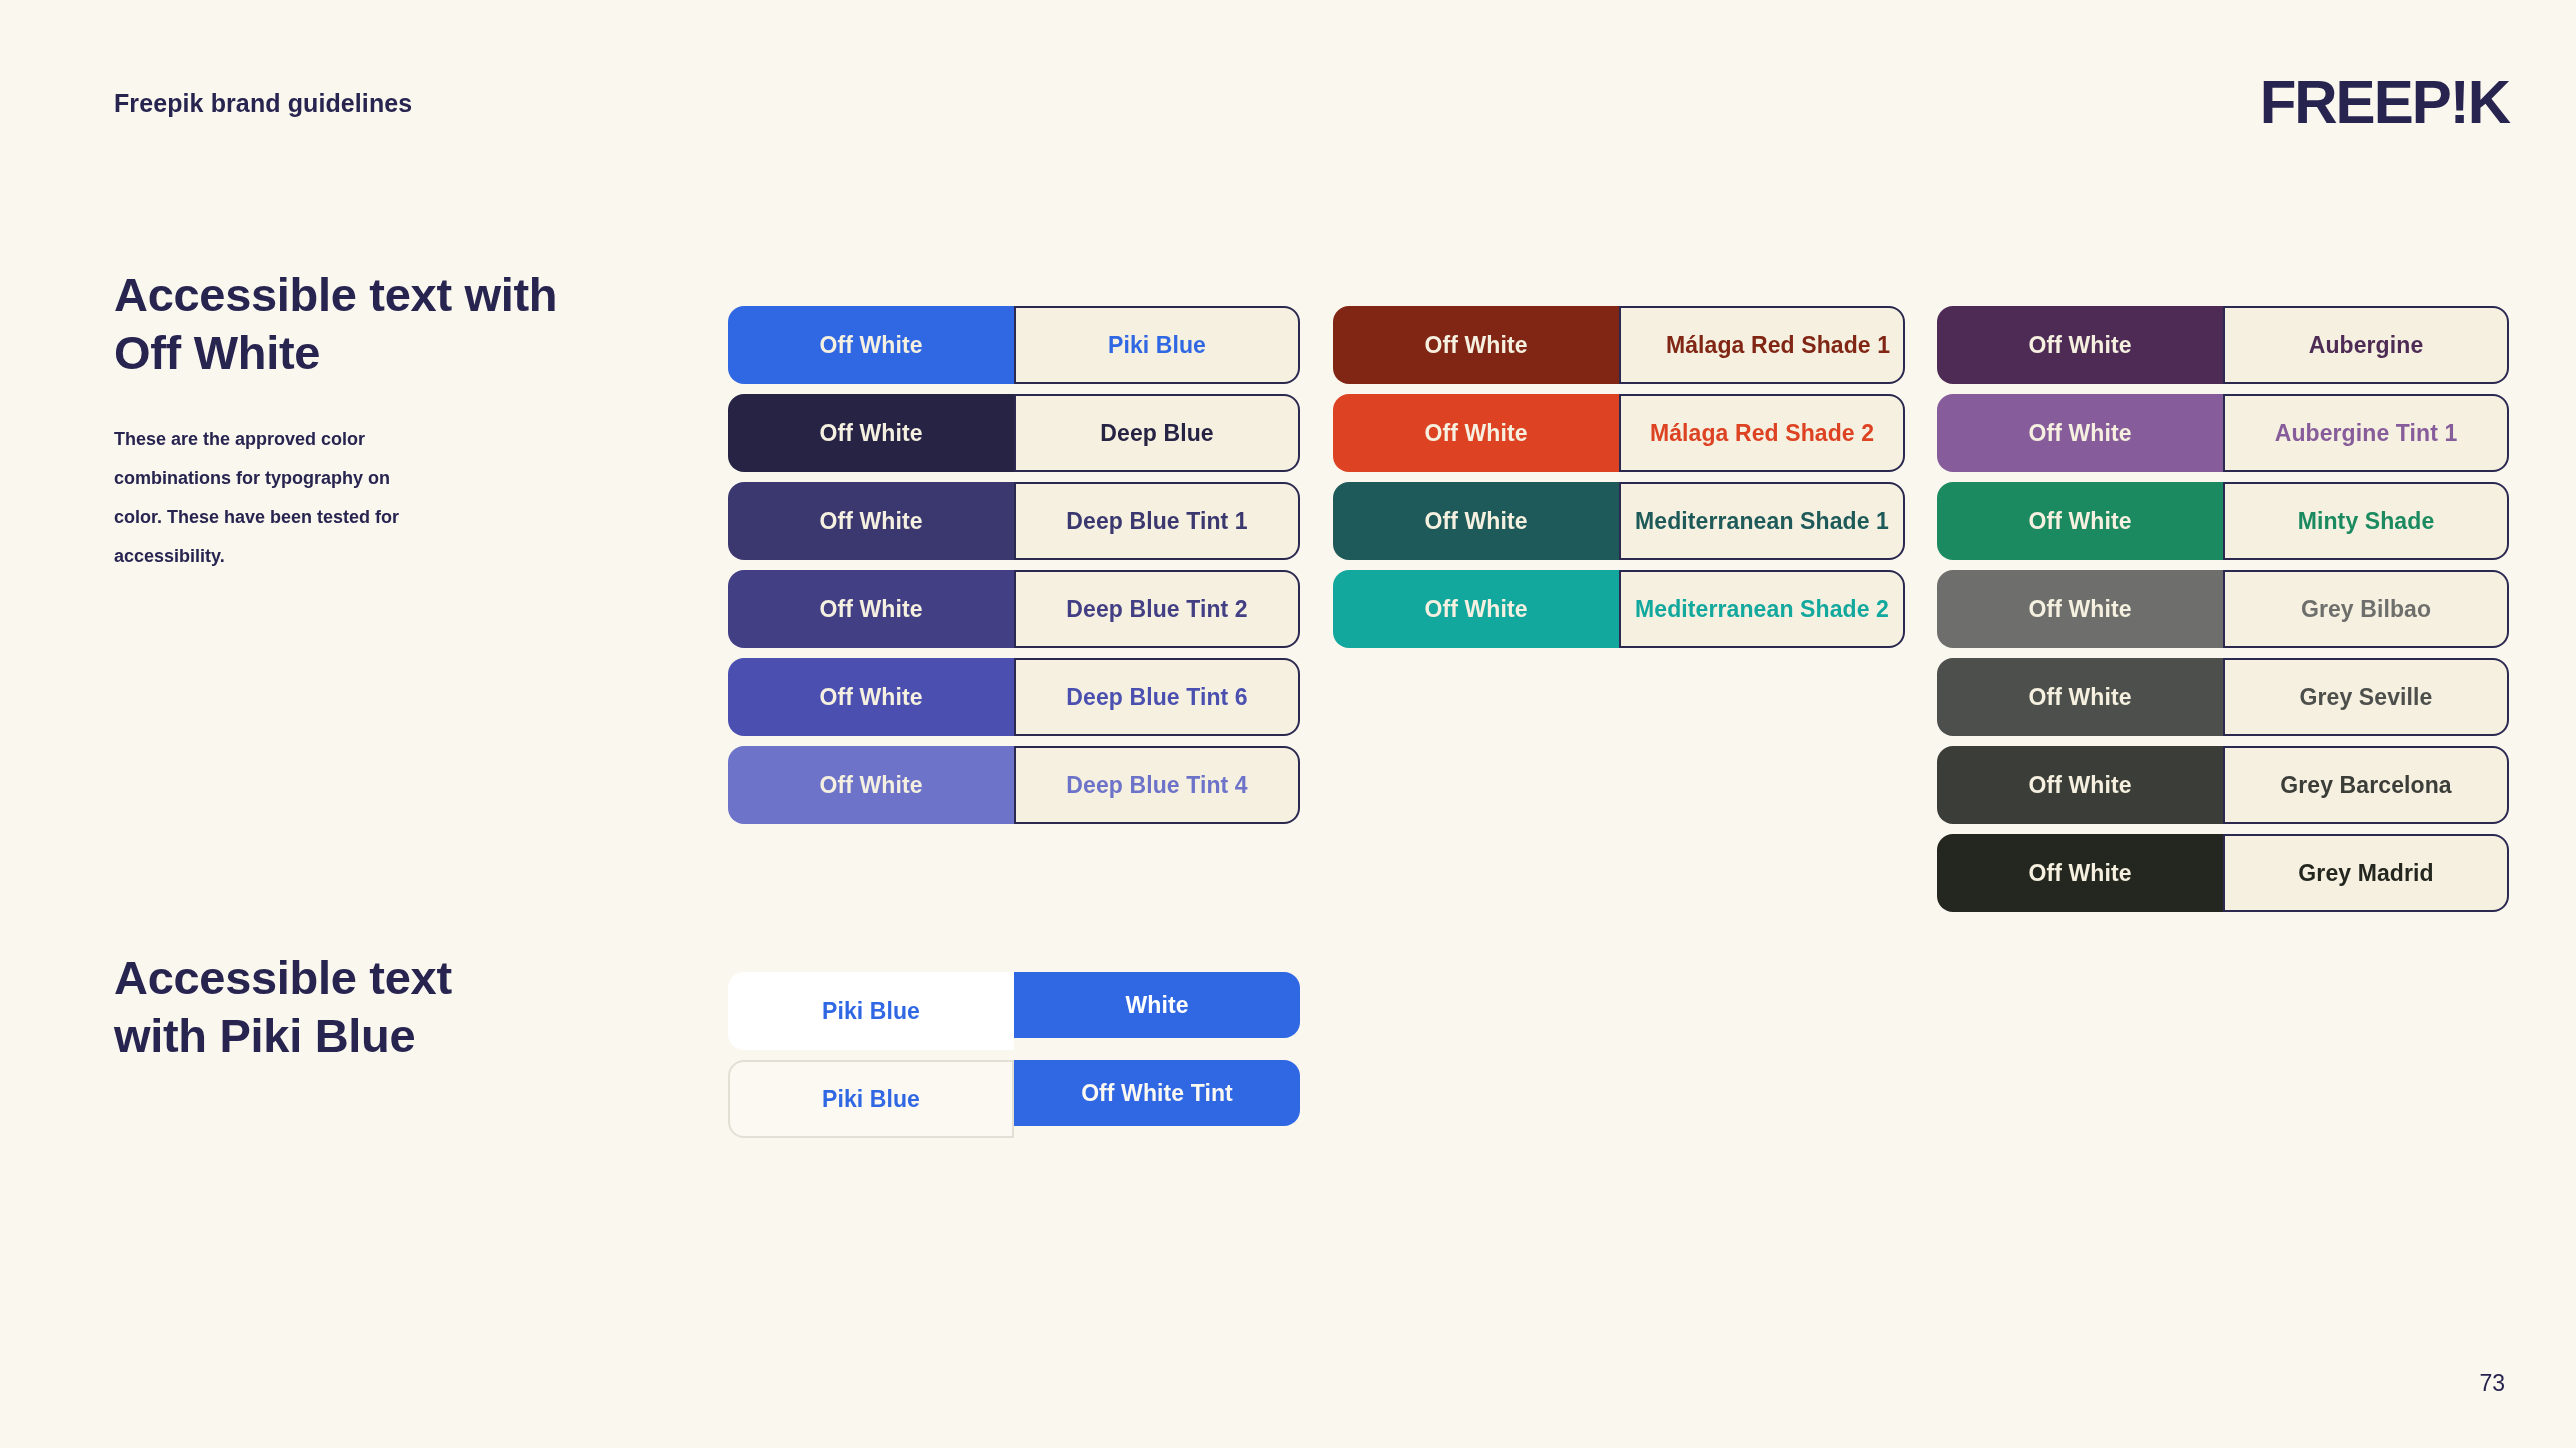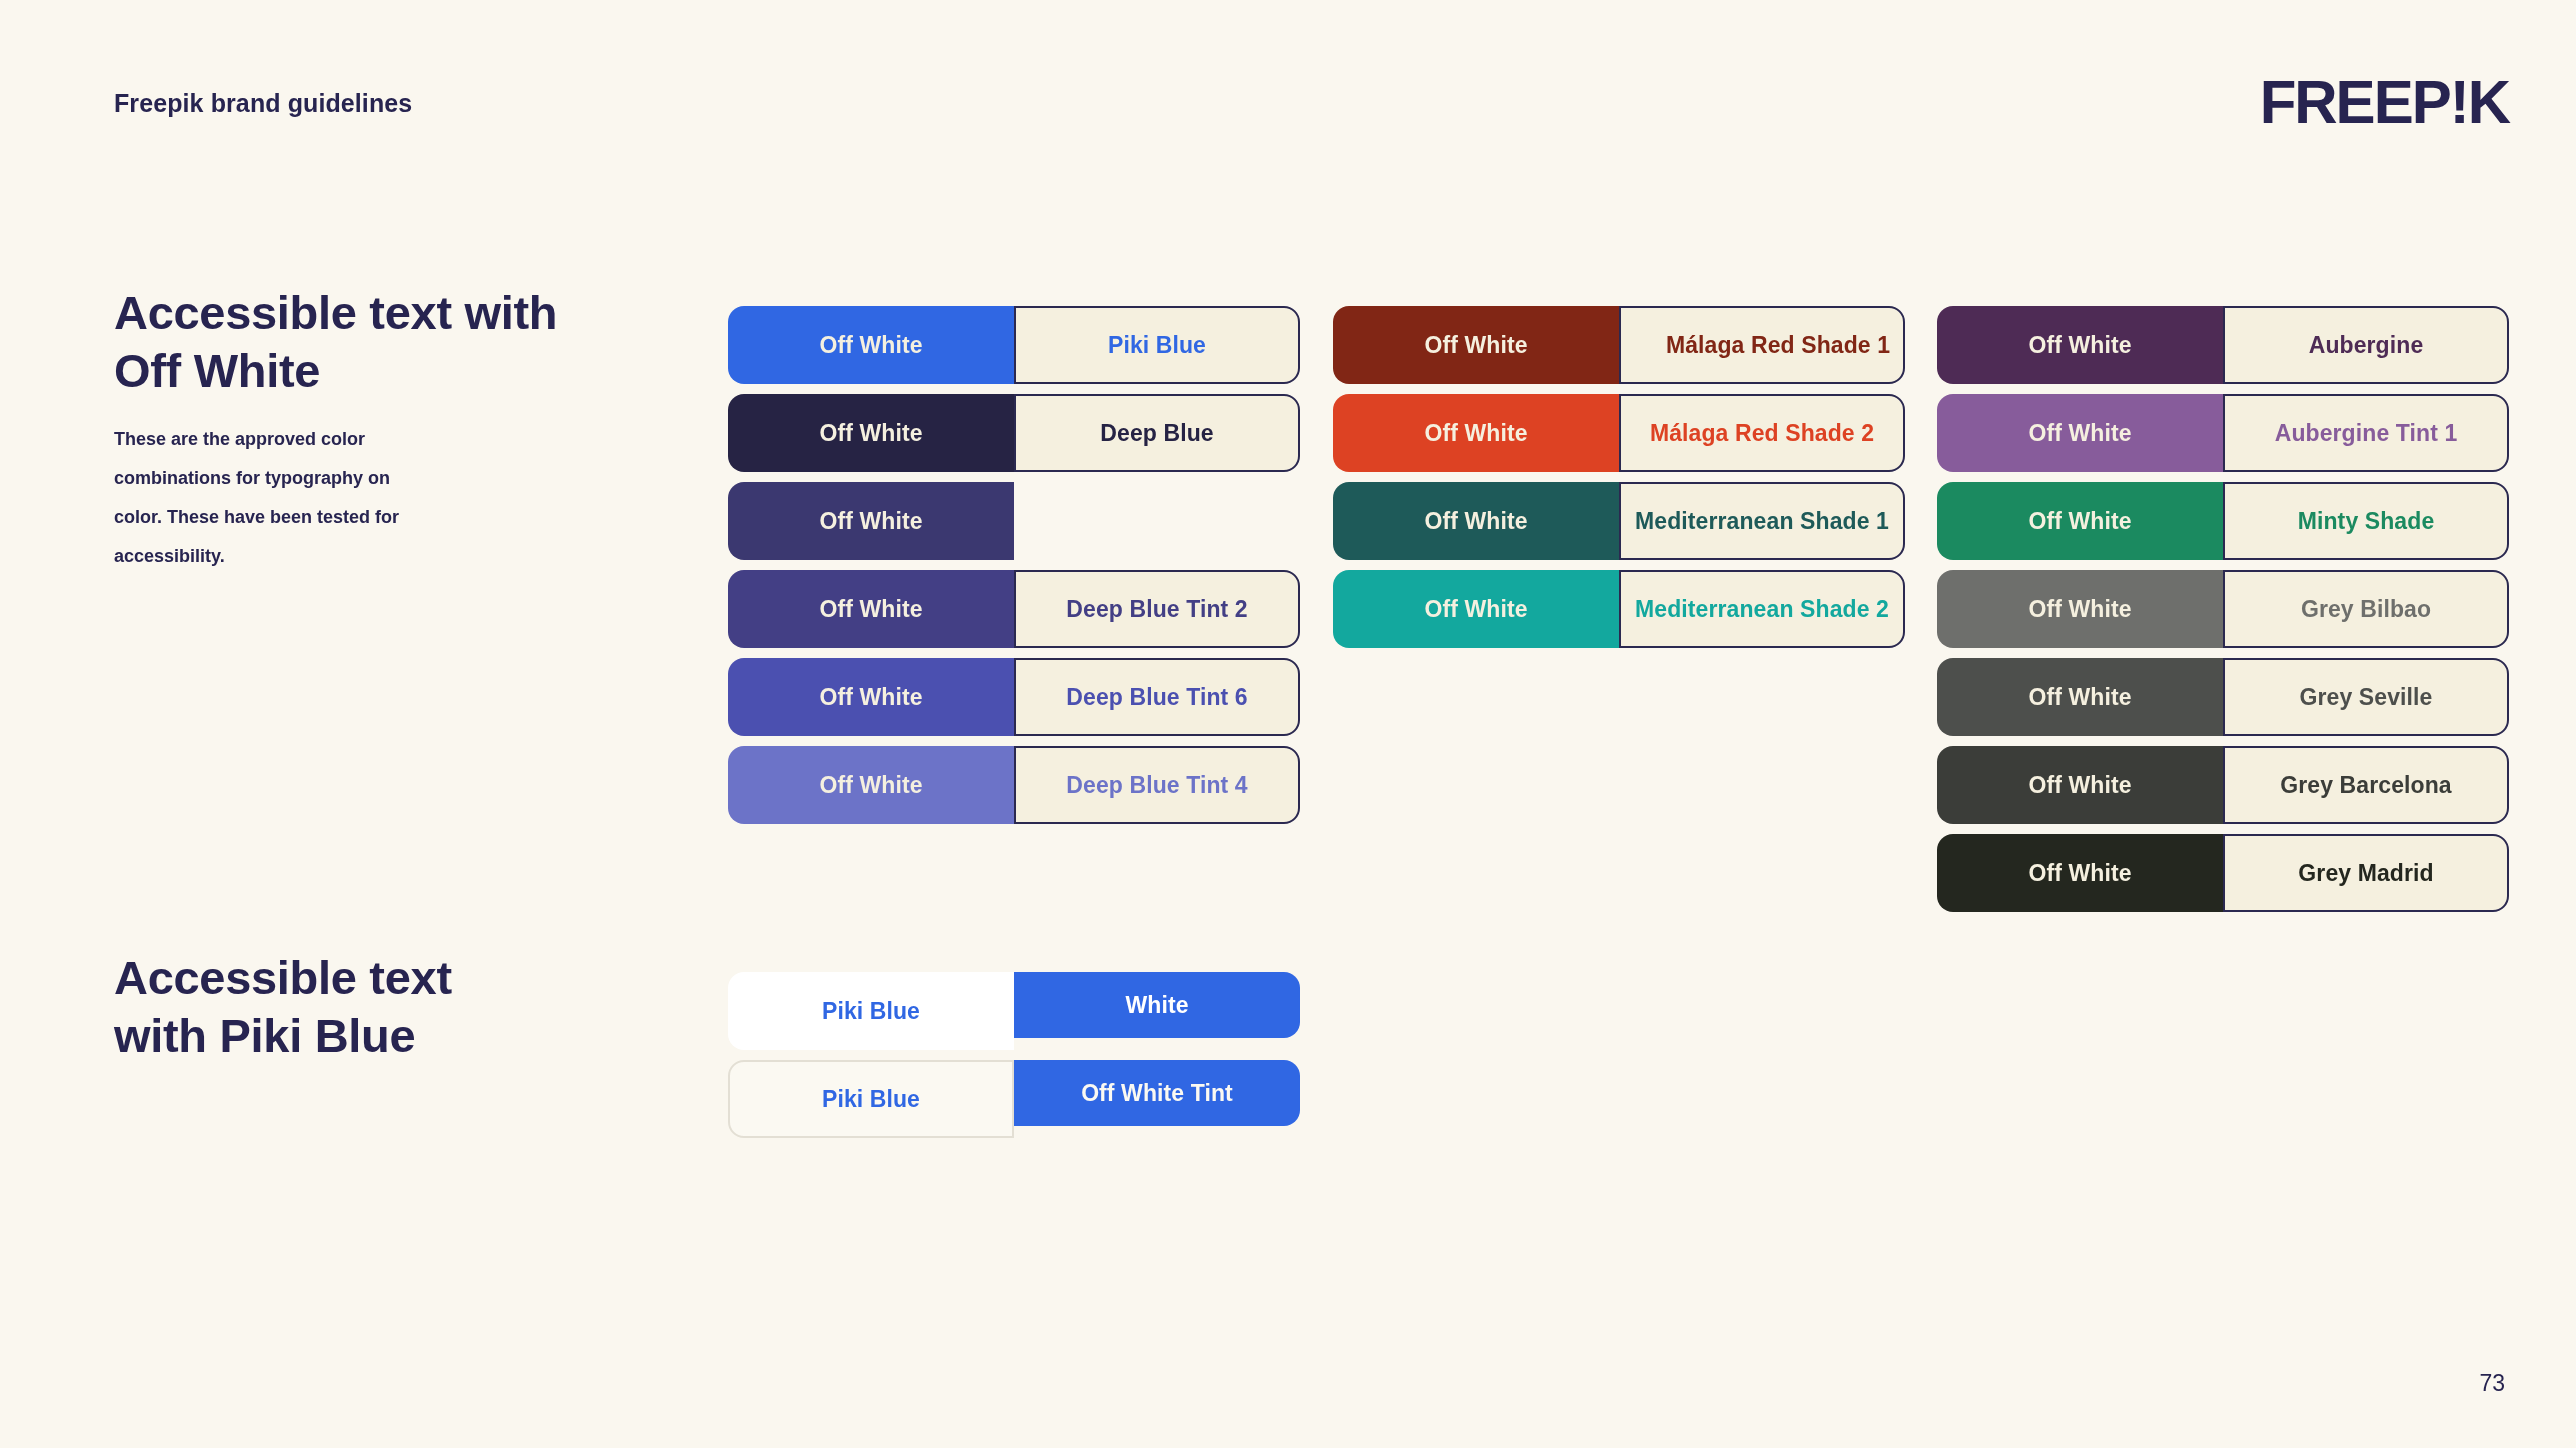--- a/index.html
+++ b/index.html
@@ -19,21 +19,21 @@
   .logo{
     position:absolute;top:67px;right:67px;
     font-size:60px;font-weight:700;letter-spacing:-2px;
     transform:scaleY(1.02);transform-origin:top right;
   }
   .section-heading{
     position:absolute;left:114px;
     font-size:47px;line-height:58px;font-weight:700;
     letter-spacing:-0.3px;white-space:pre-line;
   }
-  .s1-heading{top:284px;}
+  .s1-heading{top:266px;}
   .s2-heading{top:949px;}
   .section-body{
     position:absolute;left:114px;
     font-size:18px;line-height:39px;font-weight:700;
     white-space:pre-line;
   }
   .s1-body{top:420px;}
   .s2-body{top:1085px;}
 
   .swatch-col{position:absolute;top:306px;display:flex;flex-direction:column;gap:10px;}
@@ -106,20 +106,23 @@
             <span class="swatch-label" style="color: rgb(245, 240, 223);">Off White</span>
           </div>
           <div class="half right">
             <span class="swatch-label" style="color: rgb(38, 35, 68);">Deep Blue</span>
           </div>
         </div>
         <div class="pair">
           <div class="half left" style="background: rgb(59, 56, 112);">
             <span class="swatch-label" style="color: rgb(245, 240, 223);">Off White</span>
           </div>
+          <div class="half right">
+            <span class="swatch-label" style="color: rgb(59, 56, 112);">Deep Blue Tint 1</span>
+          </div>
         </div>
         <div class="pair">
           <div class="half left" style="background: rgb(67, 63, 133);">
             <span class="swatch-label" style="color: rgb(245, 240, 223);">Off White</span>
           </div>
           <div class="half right">
             <span class="swatch-label" style="color: rgb(67, 63, 133);">Deep Blue Tint 2</span>
           </div>
         </div>
         <div class="pair">

